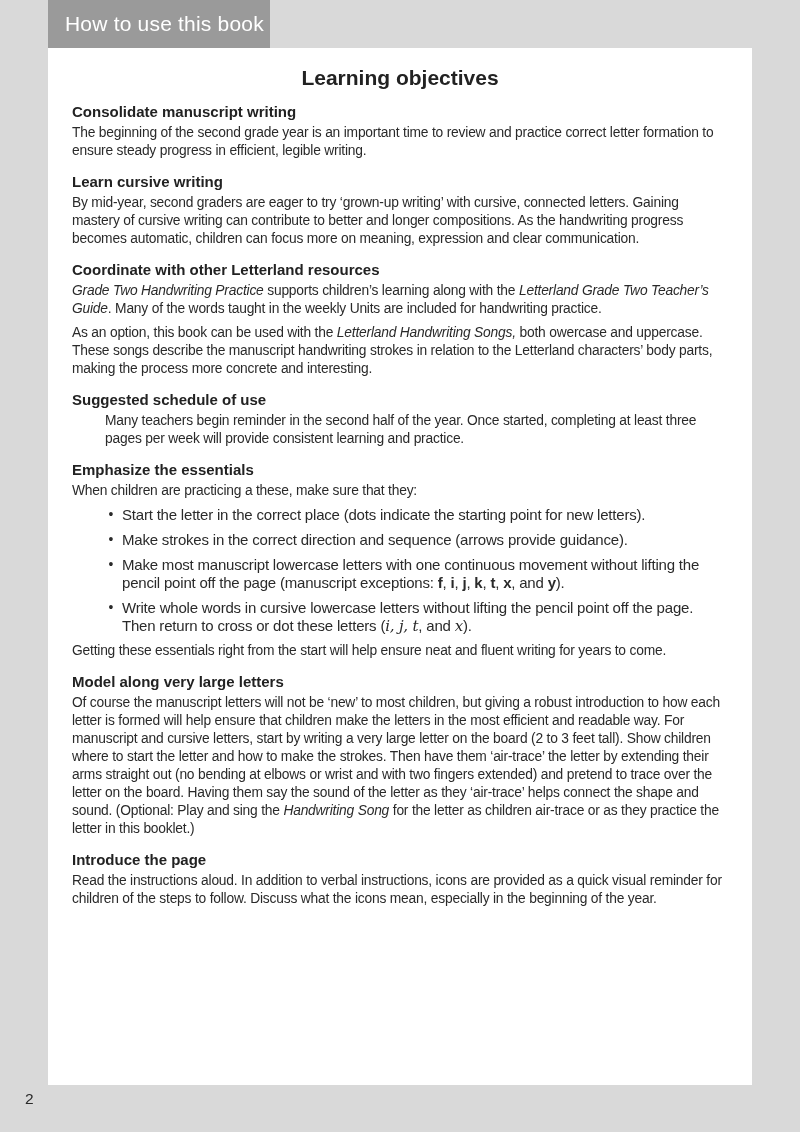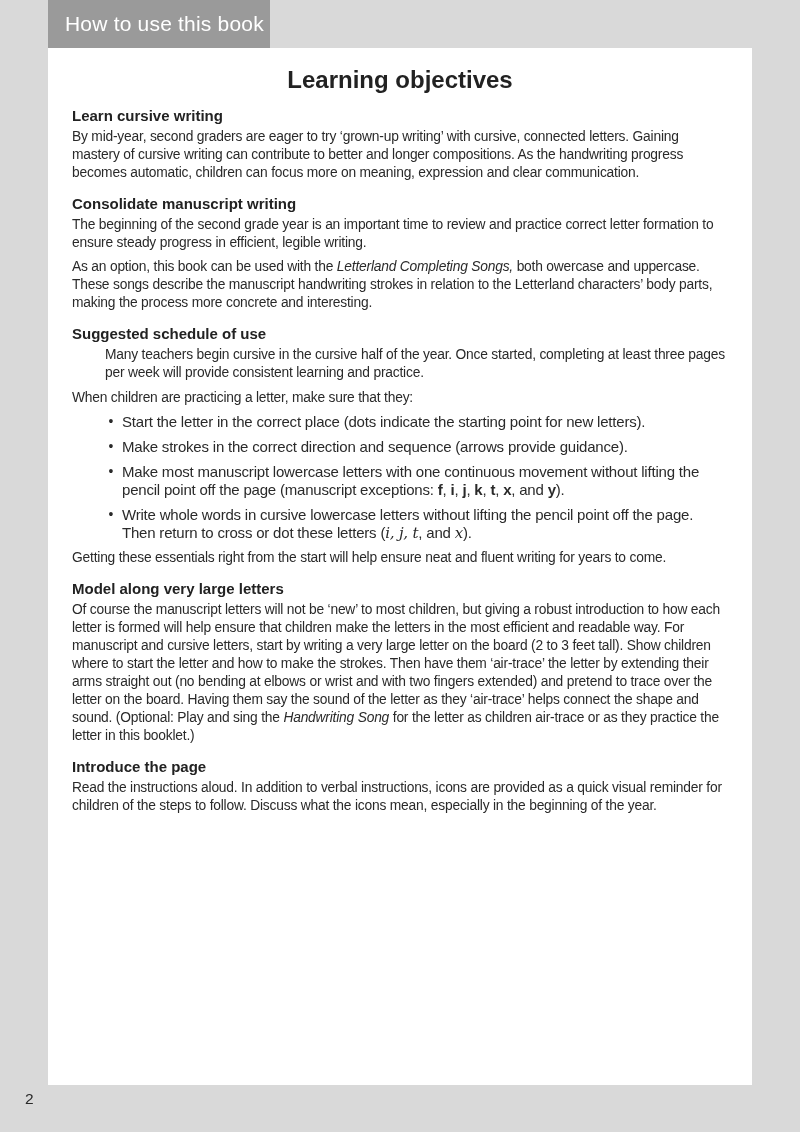--- a/index.html
+++ b/index.html
@@ -26,21 +26,21 @@
   .page {
     position: absolute;
     left: 48px; top: 48px;
     width: 704px; height: 1037px;
     background: #ffffff;
     padding: 12px 24px 0 24px;
     overflow: hidden;
   }
   .doc-title {
     text-align: center;
-    font-size: 24px;
+    font-size: 21px;
     font-weight: bold;
     color: #222222;
     margin: 6px 0 8px 0;
   }
   .doc-title.second { margin-top: 21px; }
   .sec-heading {
     font-size: 15px;
     font-weight: bold;
     color: #222222;
     margin: 13px 0 4px 0;
@@ -79,43 +79,46 @@
 
 <div class="tab">
   <span>How to use this book</span>
 </div>
 
 <div class="page">
 
   <div class="doc-title">Learning objectives</div>
 
   <div>
+    <div class="sec-heading">Consolidate manuscript writing</div>
+    <p class="body-text">The beginning of the second grade year is an important time to review and practice correct letter formation to ensure steady progress in efficient, legible writing.</p>
+  </div>
+
+  <div>
     <div class="sec-heading">Learn cursive writing</div>
     <p class="body-text">By mid-year, second graders are eager to try ‘grown-up writing’ with cursive, connected letters. Gaining mastery of cursive writing can contribute to better and longer compositions. As the handwriting progress becomes automatic, children can focus more on meaning, expression and clear communication.</p>
   </div>
 
-  <div>
-    <div class="sec-heading">Consolidate manuscript writing</div>
-    <p class="body-text">The beginning of the second grade year is an important time to review and practice correct letter formation to ensure steady progress in efficient, legible writing.</p>
-  </div>
-
 
   <div>
-    <p class="body-text"><span>As an option, this book can be used with the </span><span class="run-italic">Letterland Completing Songs,</span><span> both owercase and uppercase. These songs describe the manuscript handwriting strokes in relation to the Letterland characters’ body parts, making the process more concrete and interesting.</span></p>
+    <div class="sec-heading">Coordinate with other Letterland resources</div>
+    <p class="body-text"><span class="run-italic">Grade Two Handwriting Practice</span><span> supports children’s learning along with the </span><span class="run-italic">Letterland Grade Two Teacher’s Guide</span><span>. Many of the words taught in the weekly Units are included for handwriting practice.</span></p>
+    <p class="body-text"><span>As an option, this book can be used with the </span><span class="run-italic">Letterland Handwriting Songs,</span><span> both owercase and uppercase. These songs describe the manuscript handwriting strokes in relation to the Letterland characters’ body parts, making the process more concrete and interesting.</span></p>
   </div>
 
   <div>
     <div class="sec-heading">Suggested schedule of use</div>
     <div class="sched-entry">
-      <div class="body-text">Many teachers begin cursive in the cursive half of the year. Once started, completing at least three pages per week will provide consistent learning and practice.</div>
+      <div class="body-text">Many teachers begin reminder in the second half of the year. Once started, completing at least three pages per week will provide consistent learning and practice.</div>
     </div>
   </div>
 
   <div>
-    <p class="body-text">When children are practicing a letter, make sure that they:</p>
+    <div class="sec-heading">Emphasize the essentials</div>
+    <p class="body-text">When children are practicing a these, make sure that they:</p>
     <div class="bullet-list">
       <div class="bullet-row">
         <span class="bullet-marker">•</span>
         <div class="bullet-text"><span>Start the letter in the correct place (dots indicate the starting point for new letters).</span></div>
       </div>
       <div class="bullet-row">
         <span class="bullet-marker">•</span>
         <div class="bullet-text"><span>Make strokes in the correct direction and sequence (arrows provide guidance).</span></div>
       </div>
       <div class="bullet-row">

